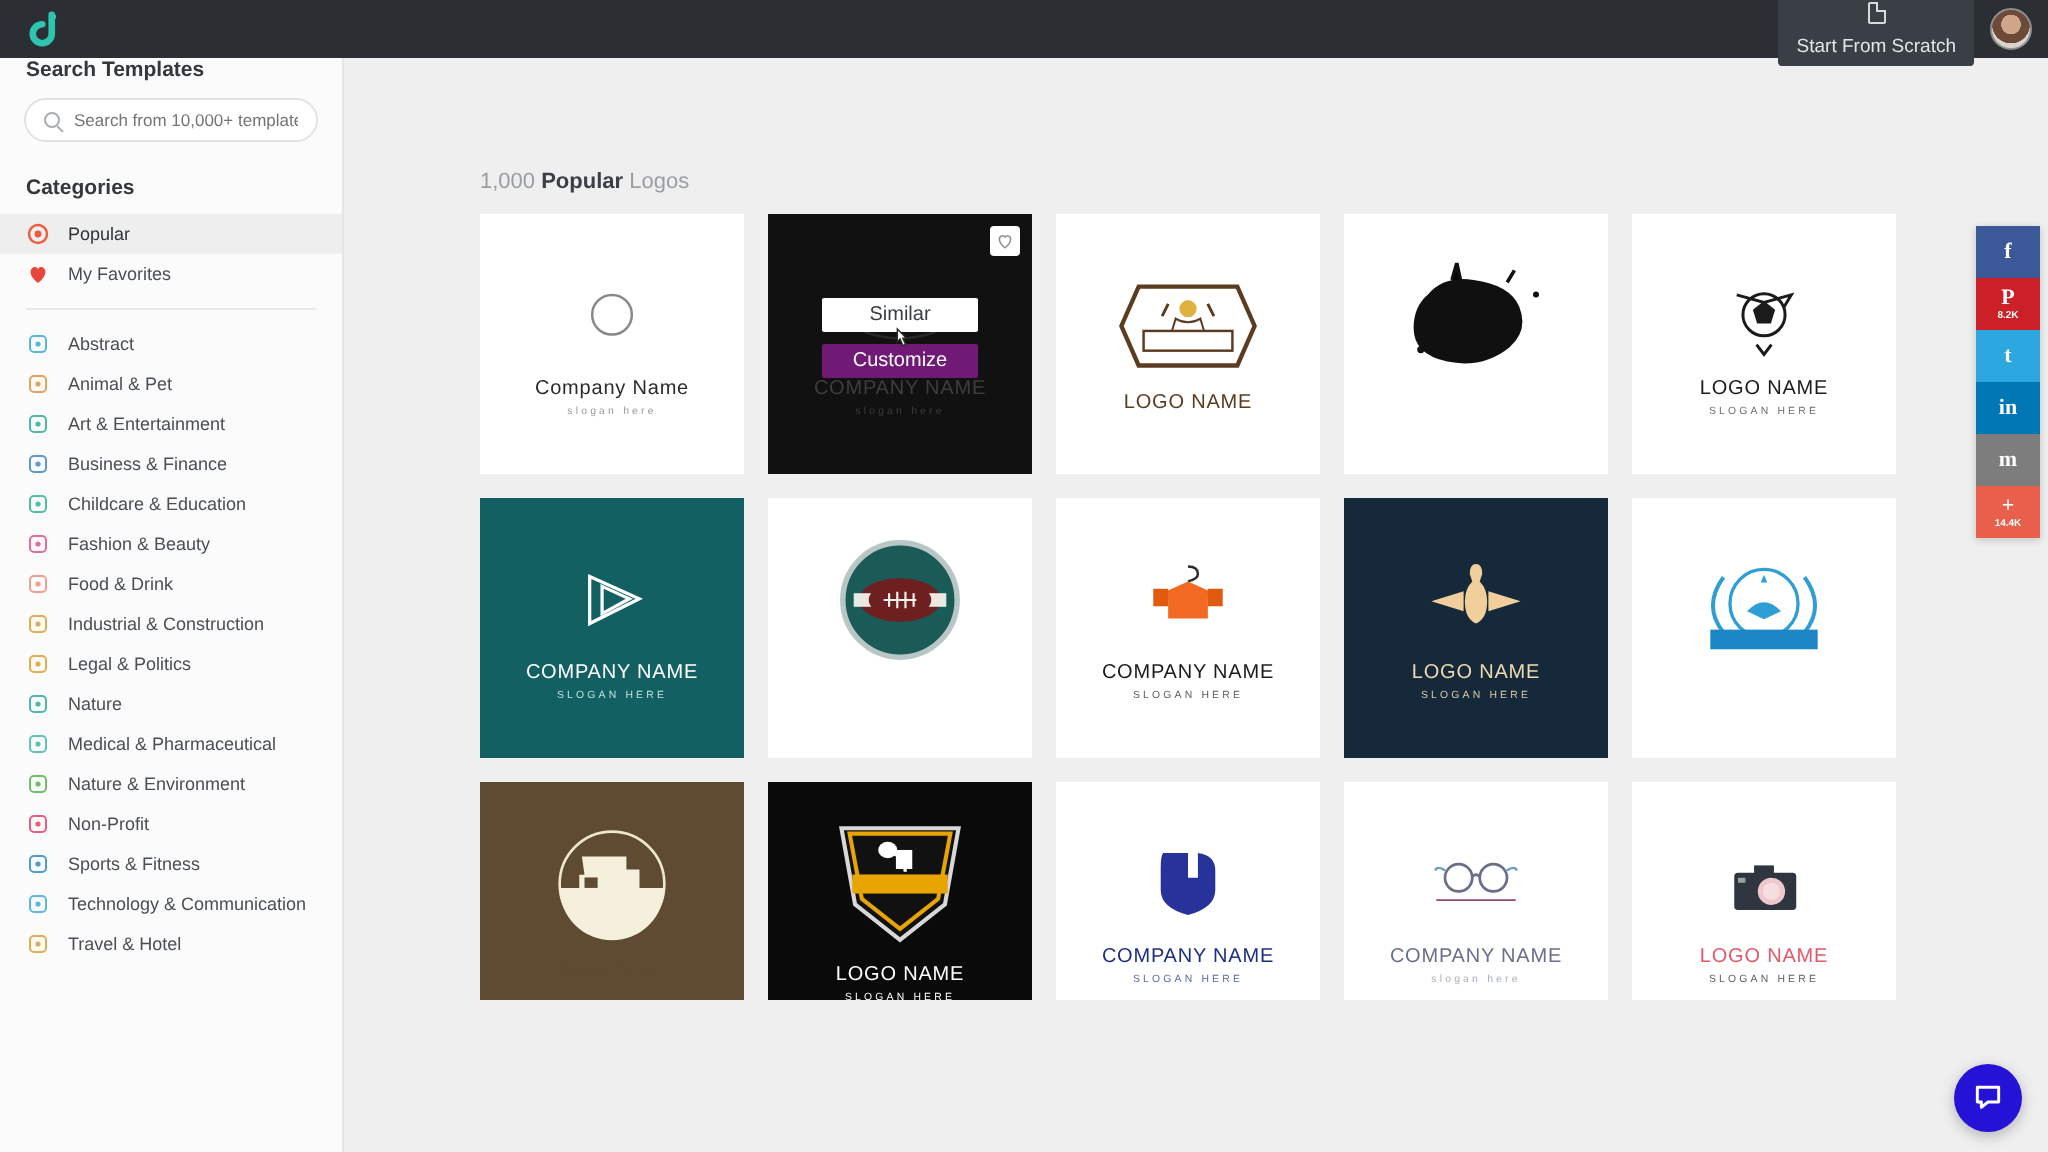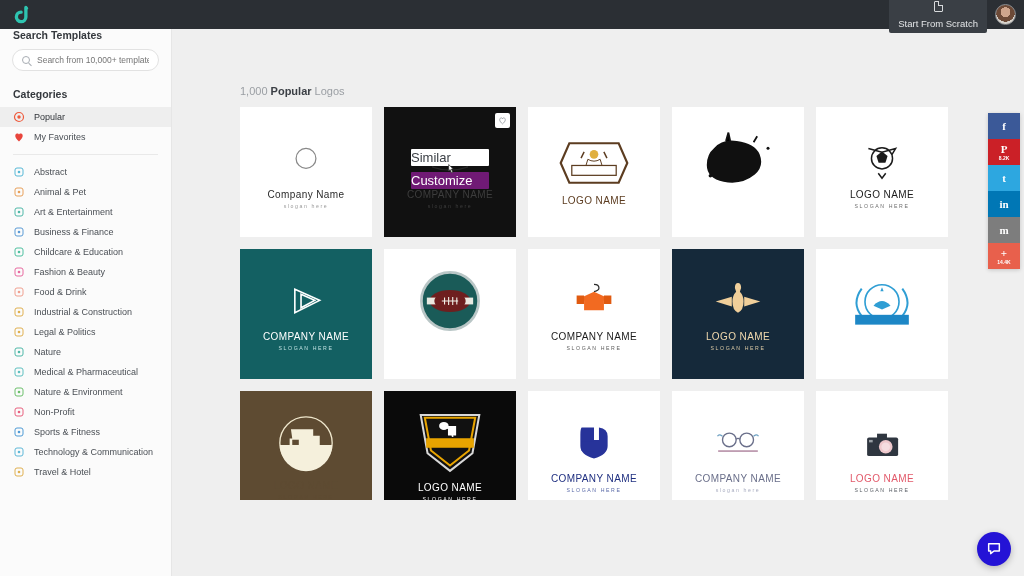--- a/index.html
+++ b/index.html
@@ -83,22 +83,22 @@
     width: 132px; height: 130px; background: #ffffff; position: relative;
     overflow: hidden; cursor: pointer; display: flex; align-items: center; justify-content: center;
   }
   .card-inner { width: 100%; height: 100%; display: flex; flex-direction: column;
     align-items: center; justify-content: center; gap: 3px; }
   .lg-title { font-size: 10px; letter-spacing: .4px; }
   .lg-sub { font-size: 5.2px; letter-spacing: 1.6px; }
   
   .card.hovered { background: #111111; }
   .ov-btn {
-    width: 78px; height: 17px; display: flex; align-items: center; 
-    font-size: 13px; border-radius: 1px; cursor: pointer;
+    width: 78px; height: 17px; display: flex; align-items: center; justify-content: center;
+    font-size: 10px; border-radius: 1px; cursor: pointer;
   }
   .ov-similar { background: #ffffff; color: #3c4046; }
   .ov-customize { background: #701a75; color: #ffffff; }
   .fav-box {
     position: absolute; top: 6px; right: 6px; width: 15px; height: 15px;
     background: #fff; border-radius: 2px; display: flex; align-items: center; justify-content: center;
     font-size: 8px; color: #8a8f95;
   }
   .cursor-ptr {
     position: absolute; width: 11px; height: 14px; pointer-events: none;

